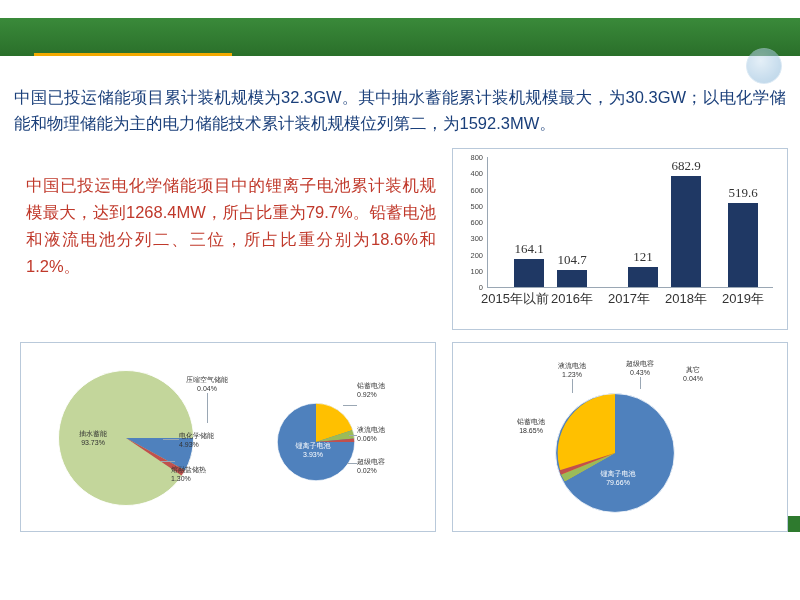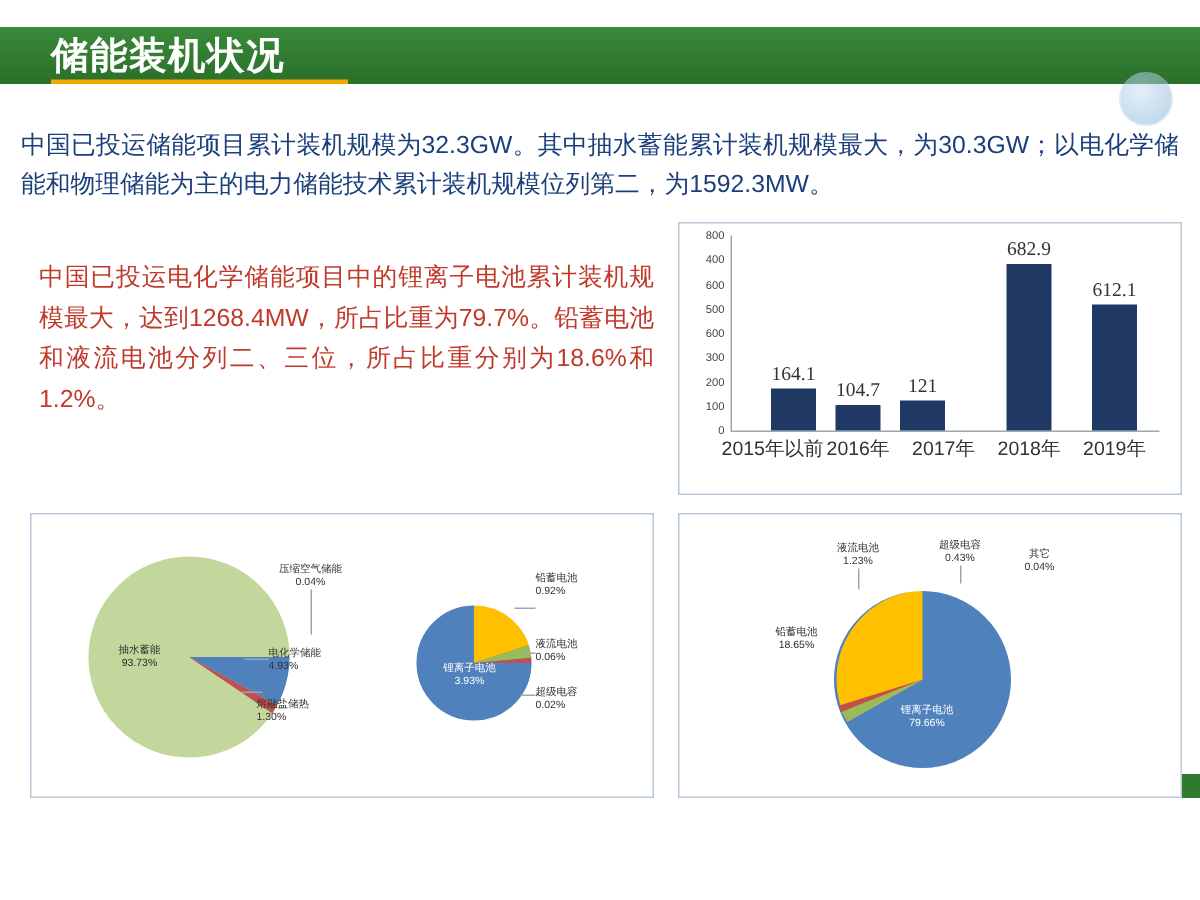--- a/index.html
+++ b/index.html
@@ -215,21 +215,20 @@
     white-space: nowrap;
   }
   .pie-inner-label.dark { color: #2f2f2f; }
 </style>
 </head>
 <body>
 
 <div class="slide">
 
   <div class="title-bar"></div>
-  <div class="title-text">储能装机状况</div>
   <div class="title-underline"></div>
   <div class="logo-badge"></div>
   <div class="green-accent"></div>
 
   <div class="para-main">中国已投运储能项目累计装机规模为32.3GW。其中抽水蓄能累计装机规模最大，为30.3GW；以电化学储能和物理储能为主的电力储能技术累计装机规模位列第二，为1592.3MW。</div>
   <div class="para-red">中国已投运电化学储能项目中的锂离子电池累计装机规模最大，达到1268.4MW，所占比重为79.7%。铅蓄电池和液流电池分列二、三位，所占比重分别为18.6%和1.2%。</div>
 
   <div class="panel" id="bar-panel">
     <div class="bar-plot">
       <div class="bar-axis-y"></div>
@@ -244,28 +243,28 @@
       <div class="ytick" style="top:32.5px;">600</div>
       <div class="ytick" style="top:16.25px;">400</div>
       <div class="ytick" style="top:0px;margin-left:20px;">800</div>
 
       <div class="bar-col" style="left:27px; height:28px;">
         <span class="bar-val">164.1</span>
       </div>
       <div class="bar-col" style="left:70px; height:17.0px;">
         <span class="bar-val">104.7</span>
       </div>
-      <div class="bar-col" style="left:113px; height:19.7px;">
+      <div class="bar-col" style="left:141px; height:19.7px;">
         <span class="bar-val">121</span>
       </div>
       <div class="bar-col" style="left:184px; height:111.0px;">
         <span class="bar-val">682.9</span>
       </div>
       <div class="bar-col" style="left:241px; height:84.4px;">
-        <span class="bar-val">612.1</span>
+        <span class="bar-val">519.6</span>
       </div>
 
       <div class="bar-cat" style="left:28px;">2015年以前</div>
       <div class="bar-cat" style="left:85px;">2016年</div>
       <div class="bar-cat" style="left:142px;">2017年</div>
       <div class="bar-cat" style="left:199px;">2018年</div>
       <div class="bar-cat" style="left:256px;">2019年</div>
     </div>
 
   </div>

